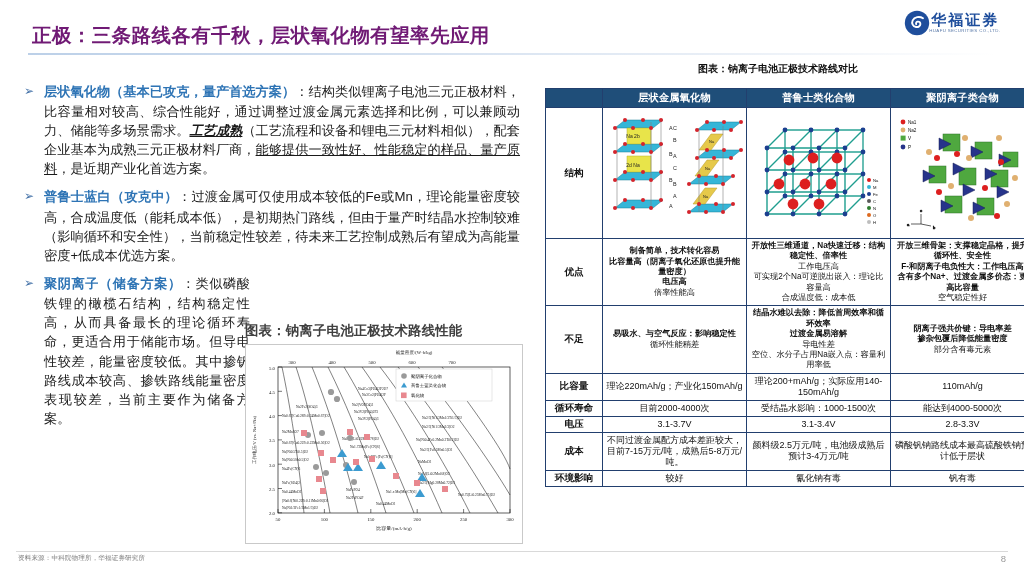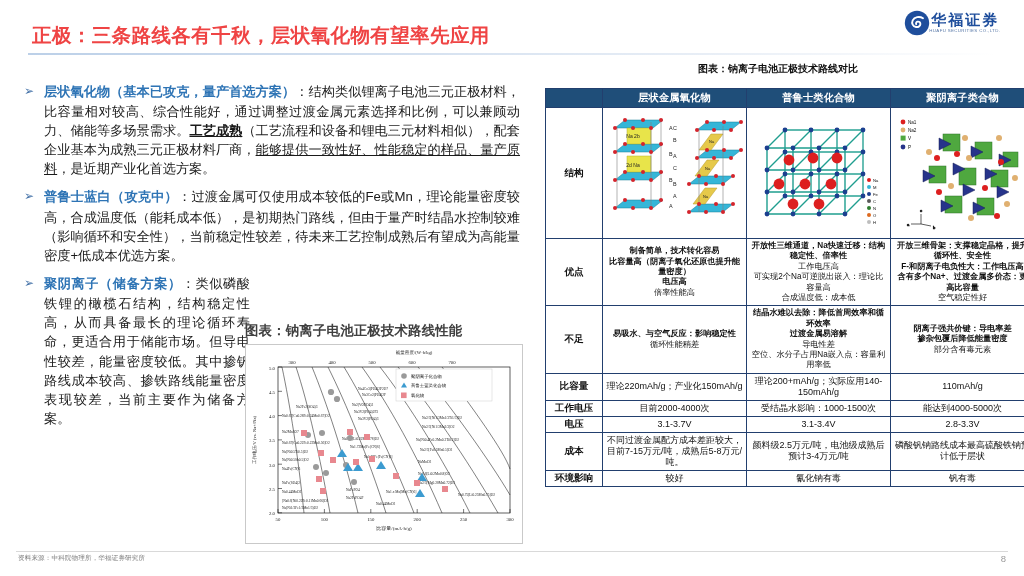--- a/index.html
+++ b/index.html
@@ -11,21 +11,21 @@
     overflow: hidden;
   }
   .slide { position: relative; width: 1024px; height: 576px; background:#fff; }
 
   
   .header {
     position: absolute; left: 0; top: 0; width: 1024px; height: 58px;
   }
   .title {
     position: absolute; left: 32px; top: 22px;
-    font-size: 19.5px; font-weight: bold; color: #ef4444;
+    font-size: 19.5px; font-weight: bold; color: #701a75;
     letter-spacing: .4px; white-space: nowrap;
   }
   .title-rule {
     position: absolute; left: 28px; top: 53px; width: 968px; height: 2px;
     background: linear-gradient(to right, #bcd0e8, #e8eef6 70%, #ffffff);
   }
   .logo { position: absolute; right: 24px; top: 10px; display: flex; align-items: center; }
   .logo-mark { width: 26px; height: 26px; flex: 0 0 auto; }
   .logo-text { display: flex; flex-direction: column; align-items: center; }
   .logo-cn { font-size: 15px; font-weight: bold; color: #1f4e9c; letter-spacing: 2px;
@@ -36,21 +36,21 @@
   .left-col { position: absolute; left: 22px; top: 82px; width: 498px; }
   .bullet { position: relative; padding-left: 22px; margin-bottom: 9px; }
   .bullet .arrow {
     position: absolute; left: 2px; top: 2px; color: #4472a8; font-size: 12px; line-height: 14px;
   }
   .btext {
     font-size: 13.2px; line-height: 19.1px; color: #1a1a1a; text-align: justify;
     font-family: "Liberation Sans", sans-serif;
   }
   .lead { color: #2e74b5; font-weight: bold; font-family: Liberation Mono, monospace; }
-  .bold-u { font-weight: bold; text-decoration: underline; }
+  .bold-u { font-weight: bold; text-decoration: underline; font-style: italic; }
   .u { text-decoration: underline; }
 
   .bullet3 { width: 228px; }
   .bullet3 .btext { line-height: 19.2px; }
 
   
   .chart-block { position: absolute; left: 245px; top: 322px; width: 278px; }
   .chart-caption {
     font-size: 13.4px; font-weight: bold; color: #404040; letter-spacing: .2px;
     margin-bottom: 4px; white-space: nowrap;
@@ -630,21 +630,21 @@
         </tr>
 
         <tr>
           <td class="rowhdr">比容量</td>
           <td class="numcell">理论220mAh/g；产业化150mAh/g</td>
           <td class="numcell">理论200+mAh/g；实际应用140-150mAh/g</td>
           <td class="numcell">110mAh/g</td>
         </tr>
 
         <tr>
-          <td class="rowhdr">工作电压</td>
+          <td class="rowhdr">循环寿命</td>
           <td class="numcell">目前2000-4000次</td>
           <td class="numcell">受结晶水影响：1000-1500次</td>
           <td class="numcell">能达到4000-5000次</td>
         </tr>
 
         <tr>
           <td class="rowhdr">电压</td>
           <td class="numcell">3.1-3.7V</td>
           <td class="numcell">3.1-3.4V</td>
           <td class="numcell">2.8-3.3V</td>

